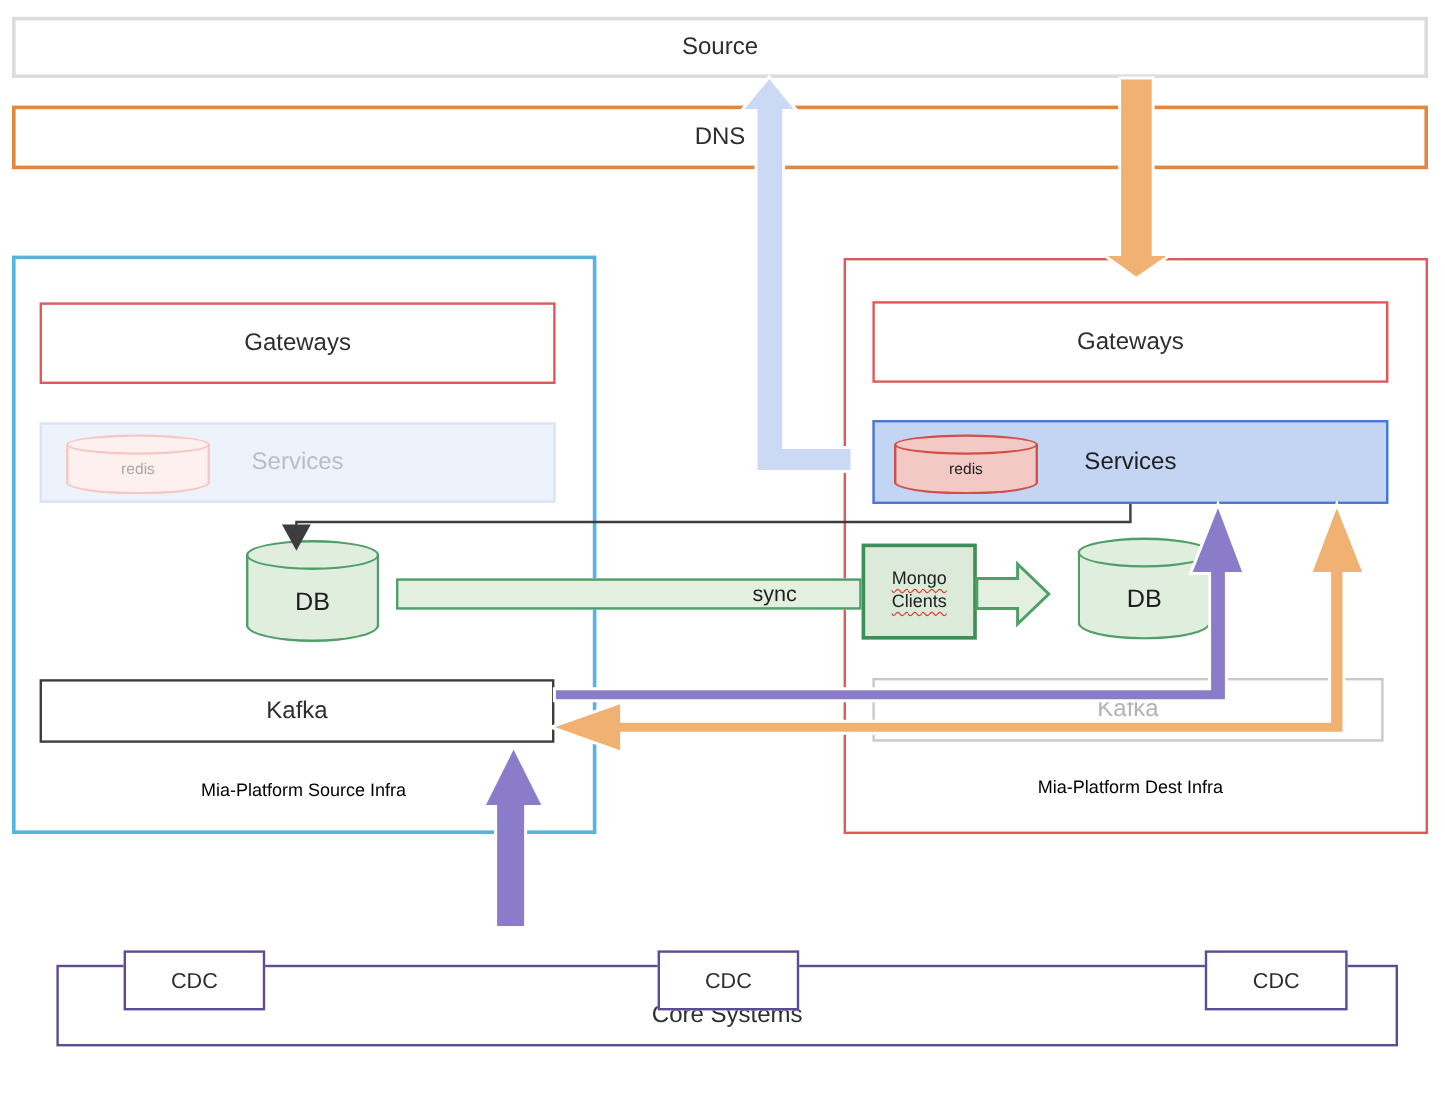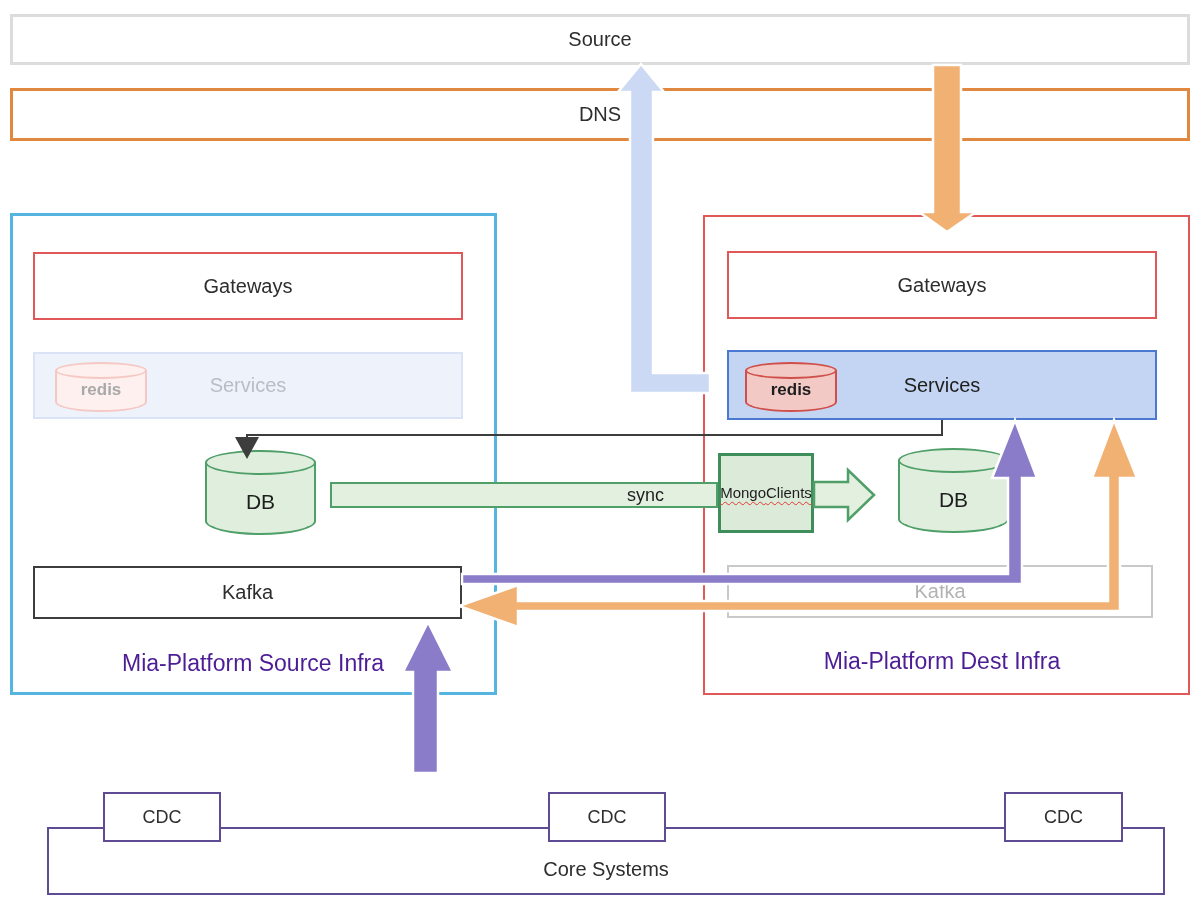--- a/index.html
+++ b/index.html
@@ -8,54 +8,54 @@
     font-family:"Liberation Sans", sans-serif;color:#2e2e2e;overflow:hidden;
   }
   .box{position:absolute;box-sizing:border-box;background:#fff;
     display:flex;align-items:center;justify-content:center;font-size:20px;}
   
   .clients{left:10px;top:14px;width:1180px;height:51px;border:3px solid #dcdcdc;}
   .dns{left:10px;top:88px;width:1180px;height:53px;border:3px solid #e0883f;text-align:right;}
   
   .infra-left{left:10px;top:213px;width:487px;height:482px;border:3px solid #55b5e0;background:transparent;}
   .infra-right{left:703px;top:215px;width:487px;height:480px;border:2px solid #e05858;background:transparent;}
-  .infra-title{position:absolute;font-size:23px;color:#4c1d95;text-align:center;}
+  .infra-title{position:absolute;font-size:15px;color:#000000;text-align:center;}
   .title-src{left:33px;top:650px;width:440px;}
   .title-dst{left:727px;top:648px;width:430px;}
   
   .gw-left{left:33px;top:252px;width:430px;height:68px;border:2px solid #e05858;}
   .gw-right{left:727px;top:251px;width:430px;height:68px;border:2px solid #e05858;}
   .svc-left{left:33px;top:352px;width:430px;height:67px;border:2px solid #dbe3f7;background:#eef2fb;color:#b9bdc6;}
   .svc-right{left:727px;top:350px;width:430px;height:70px;border:2px solid #4b79d2;background:#c3d5f2;color:#1e1e1e;}
   .kafka-left{left:33px;top:566px;width:429px;height:53px;border:2px solid #3d3d3d;}
   .kafka-right{left:727px;top:565px;width:426px;height:53px;border:2px solid #c9c9c9;color:#b3b3b3;}
   .mongo{left:718px;top:453px;width:96px;height:80px;border:3px solid #3e8e5b;background:#dcead9;
-    flex-direction:row;font-size:15px;line-height:1.25;color:#1e1e1e;}
+    flex-direction:column;font-size:15px;line-height:1.25;color:#1e1e1e;}
   .mongo span{text-decoration:underline wavy #e03b30 1px;text-underline-offset:3px;}
   .sync-bar{left:330px;top:482px;width:388px;height:26px;border:2px solid #4f9f69;background:#e3efdf;
     justify-content:flex-end;padding-right:52px;font-size:18px;color:#1e1e1e;}
   
   .cdc{width:118px;height:50px;border:2.5px solid #5f4b93;font-size:18px;z-index:3;align-items:center;}
   .cdc1{left:103px;top:792px;}
   .cdc2{left:548px;top:792px;}
   .cdc3{left:1004px;top:792px;width:119px;}
-  .core{left:47px;top:827px;width:1118px;height:68px;border:2.5px solid #5f4b93;z-index:1;
+  .core{left:47px;top:804px;width:1118px;height:68px;border:2.5px solid #5f4b93;z-index:1;
     align-items:flex-end;padding-bottom:12px;}
   
   .cyl{position:absolute;}
   .cyl .cap{position:absolute;left:0;right:0;top:0;border-radius:50%;box-sizing:border-box;z-index:2;}
   .cyl .bod{position:absolute;left:0;right:0;bottom:0;box-sizing:border-box;border-top:none !important;}
   .cyl .lbl{position:absolute;left:0;right:0;bottom:0;display:flex;align-items:center;justify-content:center;z-index:3;}
   .db-cyl{width:111px;height:85px;margin-left:13px;}
   .db-cyl .cap{height:25px;border:2.5px solid #4f9f69;background:#e0eedd;}
   .db-cyl .bod{top:12px;border:2.5px solid #4f9f69;background:#e0eedd;border-radius:0 0 50% 50%/0 0 14px 14px;}
   .db-cyl .lbl{top:18px;font-size:21px;color:#1e1e1e;}
   .db-left{left:192px;top:450px;}
   .db-right{left:885px;top:448px;}
-  .redis-cyl{width:92px;height:50px;font-size:17px;font-weight:bold;}
+  .redis-cyl{width:120px;height:50px;font-size:13px;}
   .redis-cyl .cap{height:17px;}
   .redis-cyl .bod{top:8px;border-radius:0 0 50% 50%/0 0 10px 10px;}
   .redis-cyl .lbl{top:6px;}
   .redis-left{left:55px;top:362px;}
   .redis-left .cap{border:2px solid #f5c8c4;background:#fdf0ee;}
   .redis-left .bod{border:2px solid #f5c8c4;background:#fdf0ee;}
   .redis-left .lbl{color:#a9a9a9;}
   .redis-right{left:745px;top:362px;}
   .redis-right .cap{border:2px solid #d14f4a;background:#f2c9c5;}
   .redis-right .bod{border:2px solid #d14f4a;background:#f2c9c5;}

